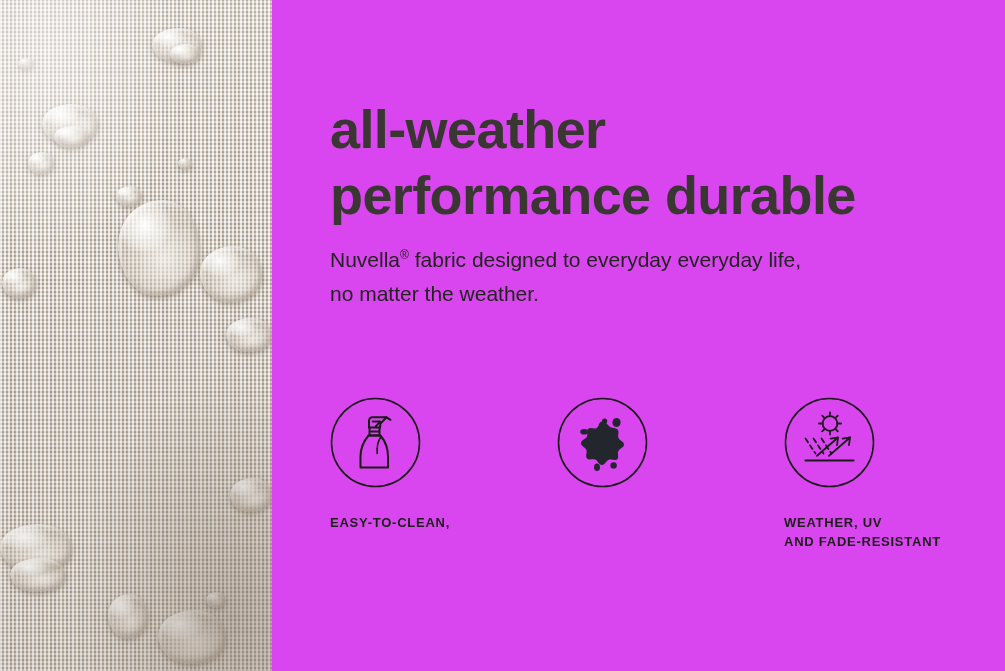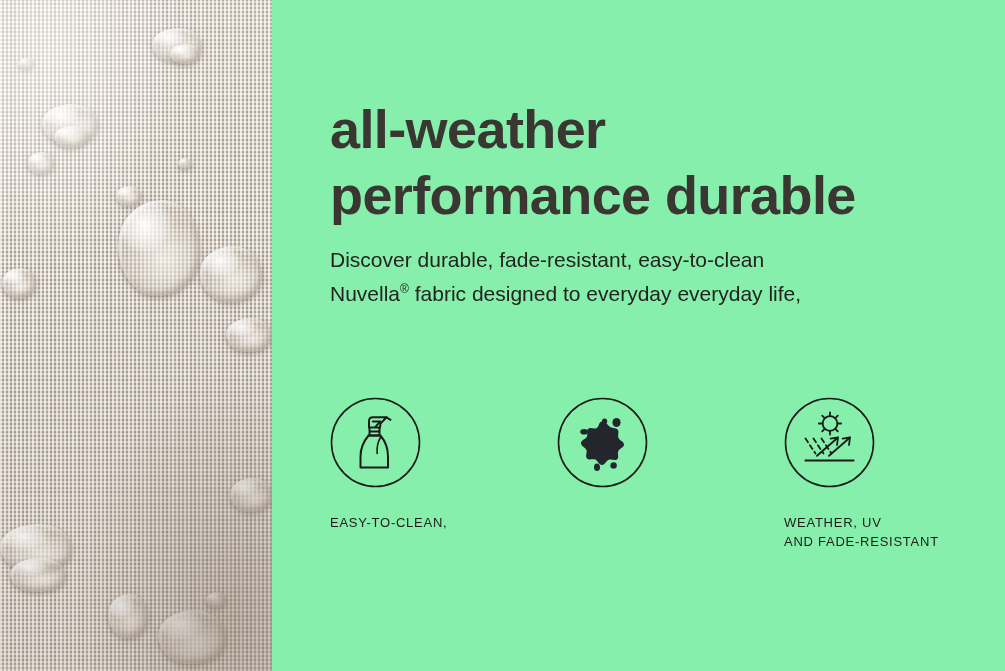--- a/index.html
+++ b/index.html
@@ -9,21 +9,21 @@
     background: #ffffff;
   }
   body {
     font-family: "Liberation Sans", sans-serif;
     -webkit-font-smoothing: antialiased;
   }
   #page {
     position: relative;
     width: 1005px;
     height: 671px;
-    background: #86efac;
+    background: #d946ef;
     overflow: hidden;
   }
 
   
   .photo-panel {
     position: absolute;
     left: 0;
     top: 0;
     width: 272px;
     height: 671px;
@@ -119,21 +119,21 @@
   .badge {
     width: 91px;
     height: 91px;
     display: block;
   }
   .badge svg { display: block; }
   .caption {
     margin-top: 25px;
     font-size: 13px;
     line-height: 19px;
-    font-weight: 400;
+    font-weight: 700;
     letter-spacing: 0.75px;
     color: #1d1d1b;
     text-transform: uppercase;
   }
   .caption .cap-line { display: block; white-space: nowrap; }
 </style>
 </head>
 <body>
 
 <div id="page">
@@ -164,22 +164,22 @@
   </div>
 
   <div class="content">
 
     <h1 class="headline">
       <span class="hl-line">all-weather</span>
       <span class="hl-line">performance durable</span>
     </h1>
 
     <p class="lede">
-      <span class="ld-line">Discover durable, fade-resistant, easy-to-clean</span>
       <span class="ld-line"><span>Nuvella</span><span class="reg">®</span><span> fabric designed to everyday everyday life,</span></span>
+      <span class="ld-line">no matter the weather.</span>
     </p>
 
     <div class="features">
 
       <div class="feature">
         <div class="badge">
           <svg width="91" height="91" viewBox="0 0 91 91" xmlns="http://www.w3.org/2000/svg">
             <circle cx="45.5" cy="45.5" r="44" fill="none" stroke="#1a1a18" stroke-width="1.6"></circle>
             <g fill="none" stroke="#1a1a18" stroke-width="2" stroke-linejoin="round" stroke-linecap="round">
 

